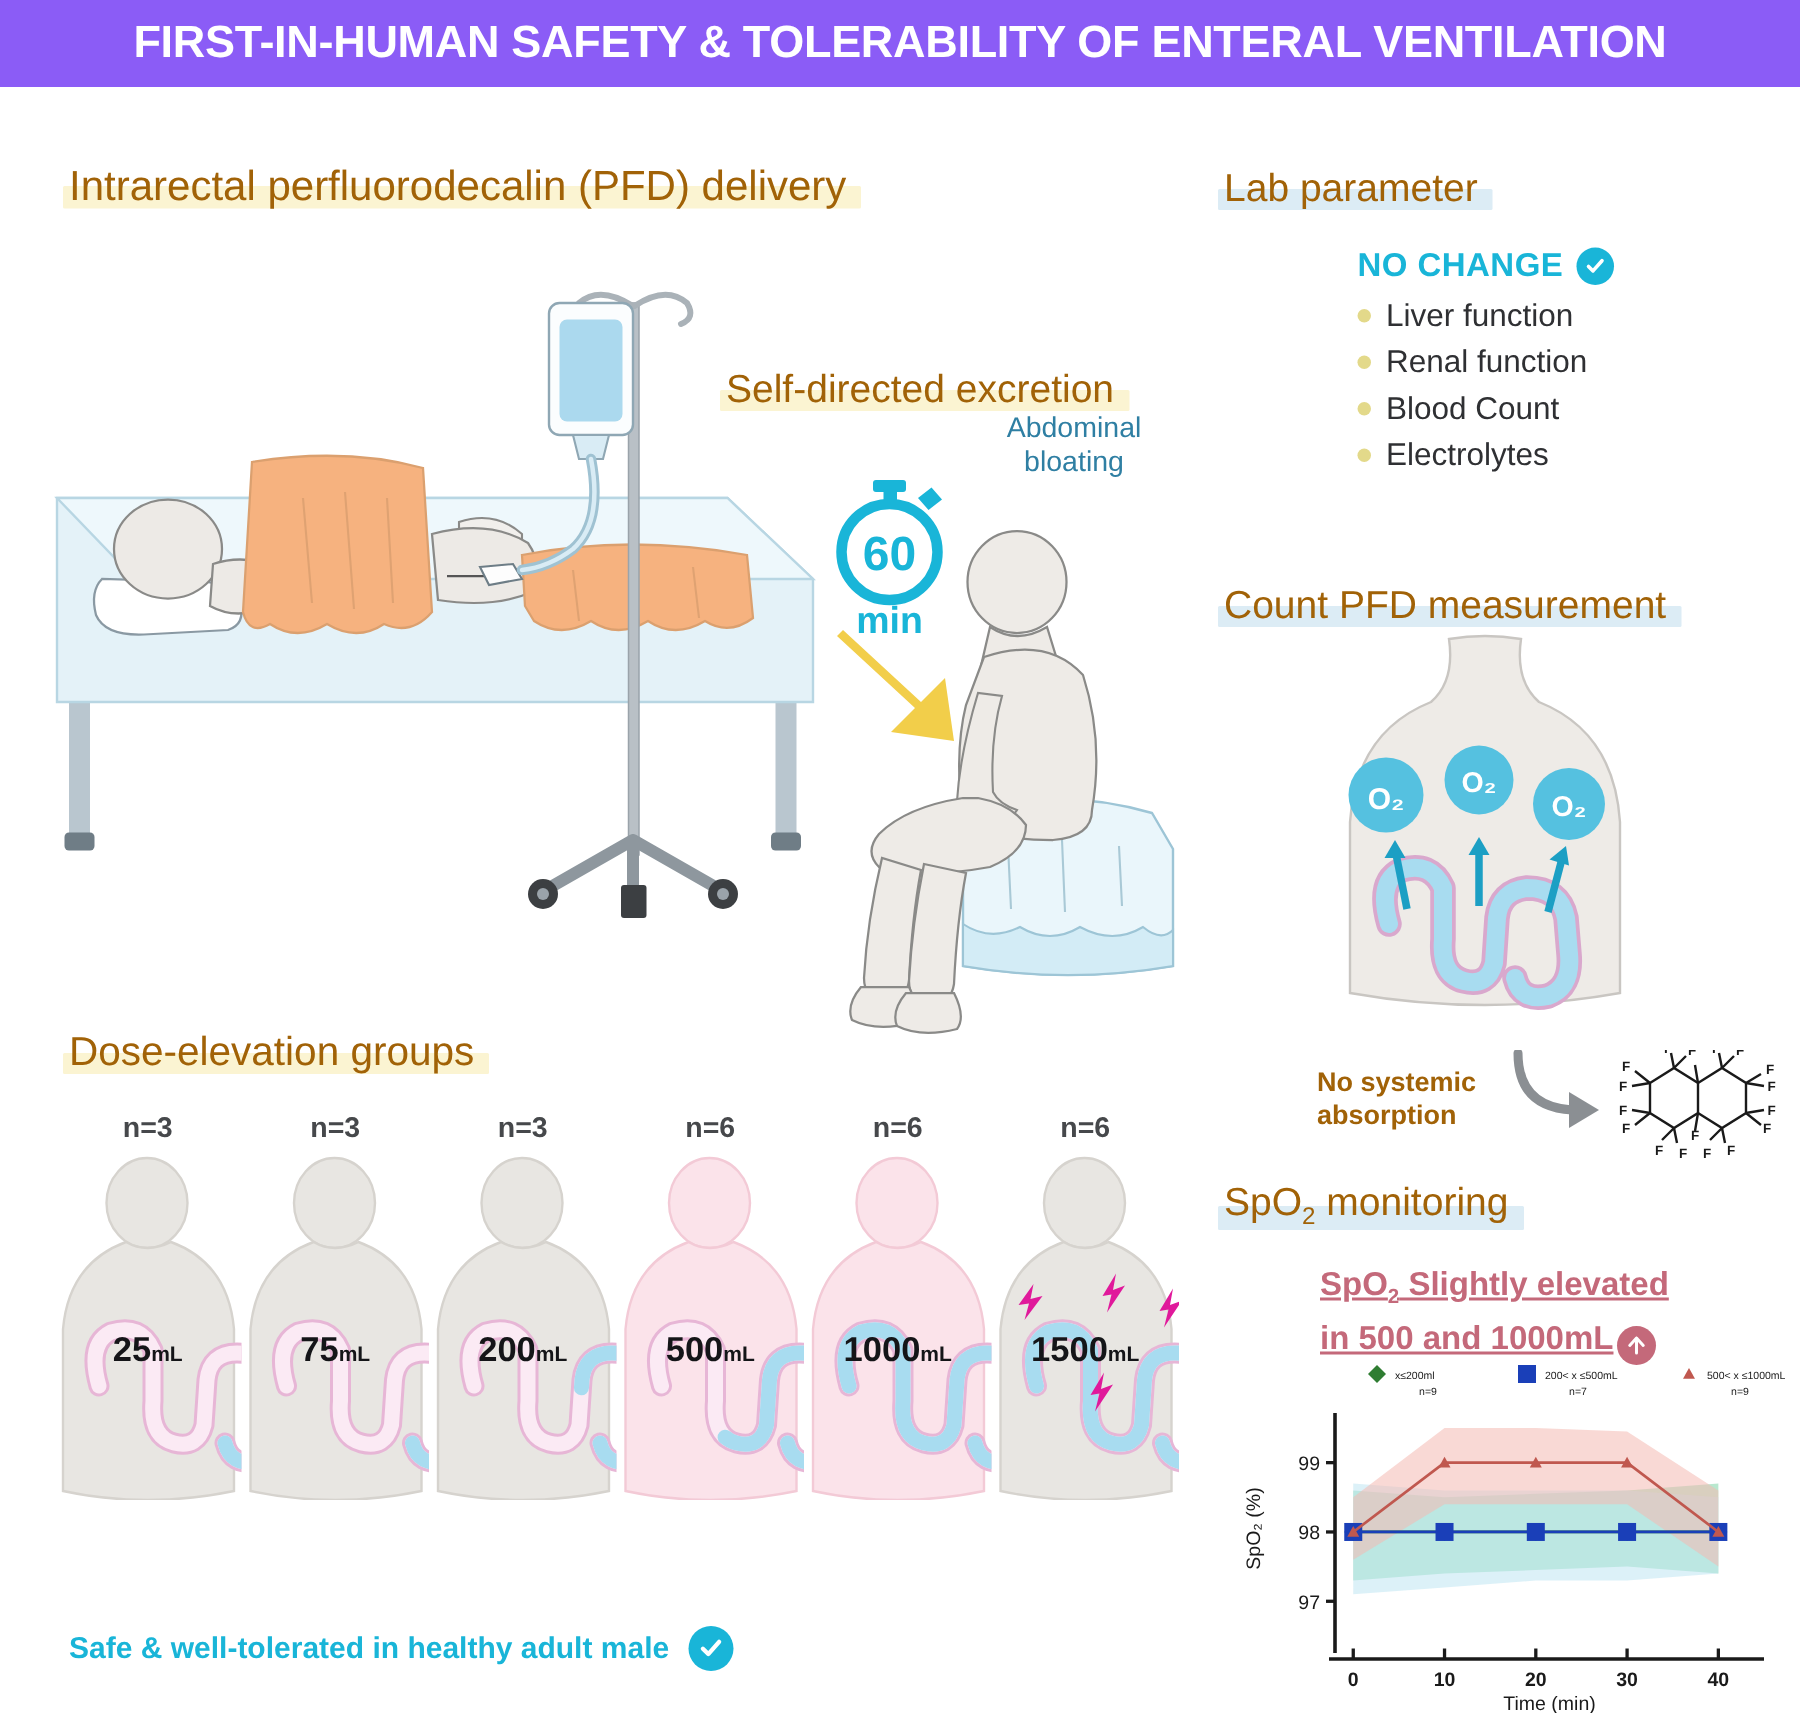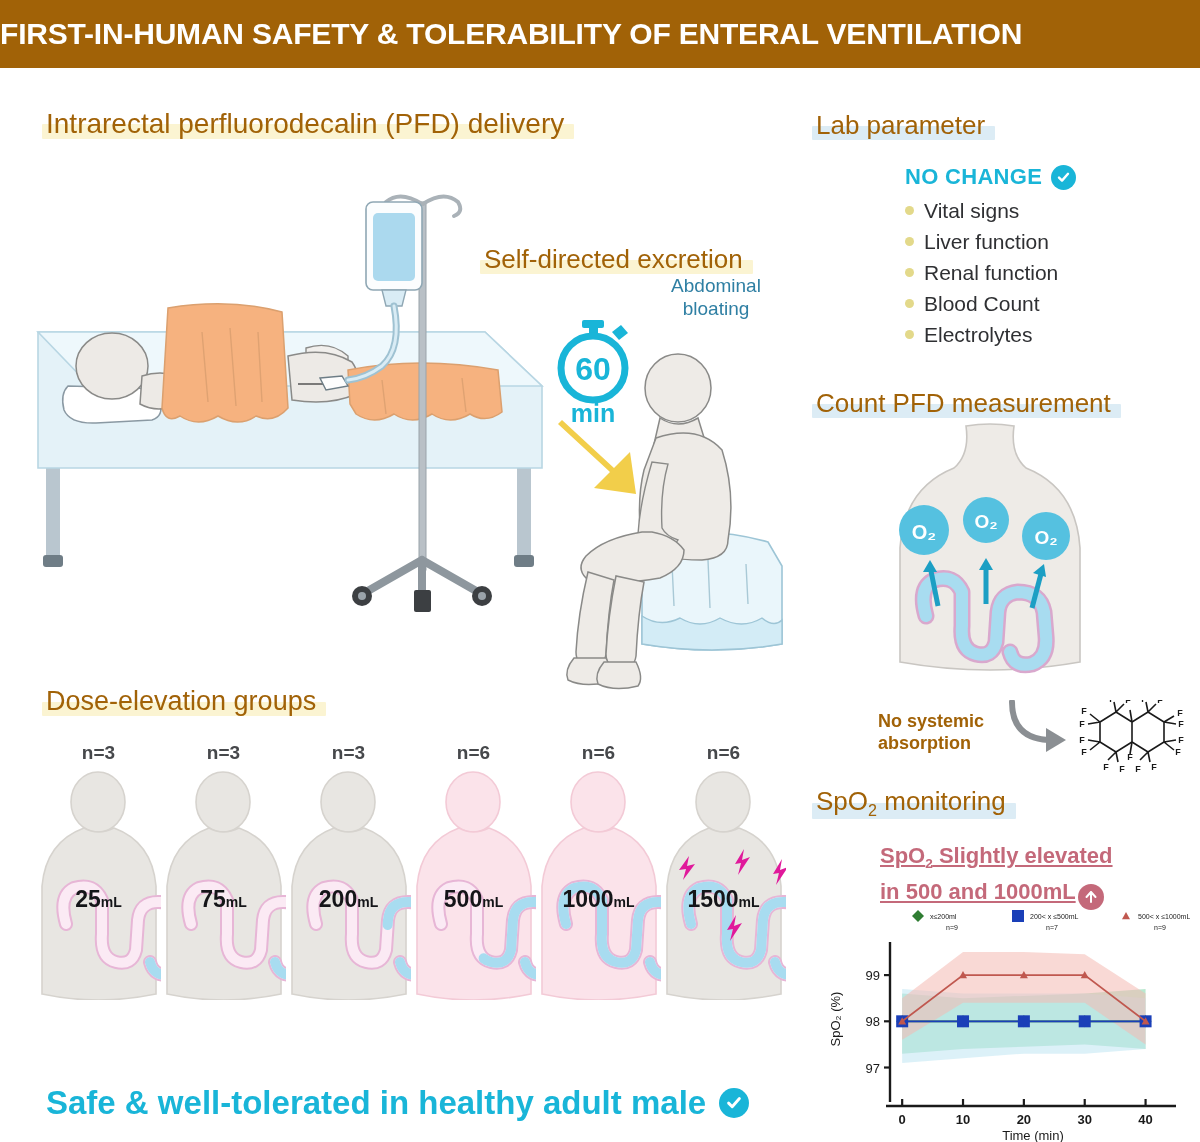--- a/index.html
+++ b/index.html
@@ -1,22 +1,22 @@
 <!DOCTYPE html>
 <html><head>
 <meta charset="utf-8">
 <style>
   * { box-sizing: border-box; margin: 0; padding: 0; }
   html, body { width: 1200px; height: 1142px; background: #ffffff; }
   body { font-family: "Liberation Sans", sans-serif; position: relative; overflow: hidden; }
 
   
   .banner {
-    position: absolute; left: 0; top: 0; width: 1200px; height: 68px;
-    background: #a16207; display: flex; align-items: center; justify-content: flex-start;
+    position: absolute; left: 0; top: 0; width: 1200px; height: 58px;
+    background: #8b5cf6; display: flex; align-items: center; justify-content: center;
   }
   .banner-text {
     color: #ffffff; font-size: 30px; font-weight: bold; letter-spacing: -0.2px;
     white-space: nowrap;
   }
 
   
   .heading { position: absolute; font-weight: normal; color: #a16207; white-space: nowrap; }
   .heading .hl {
     position: relative; display: inline-block; z-index: 1; padding: 0 4px;
@@ -73,21 +73,21 @@
   }
   .dose-amount .u { font-size: 14px; font-weight: bold; }
   .bloat-note {
     position: absolute; left: 636px; top: 274px; width: 160px; text-align: center;
     font-size: 19px; color: #2f7fa3; line-height: 23px; font-weight: normal;
   }
 
   
   .tagline {
     position: absolute; left: 46px; top: 1084px;
-    font-size: 33px; font-weight: bold; color: #19b5d8;
+    font-size: 20px; font-weight: bold; color: #19b5d8;
     display: flex; align-items: center; gap: 13px; white-space: nowrap;
   }
   .tagline .check-badge { width: 30px; height: 30px; }
 
   
   .spo2-callout {
     position: absolute; left: 880px; top: 842px; width: 300px;
     font-size: 22px; font-weight: bold; color: #c4697a; line-height: 28px; text-decoration: underline;
   }
   .arrow-badge {
@@ -207,24 +207,20 @@
 <div class="lab-block">
   <div class="lab-nochange">
     <span>NO CHANGE</span>
     <span class="check-badge">
       <svg width="15" height="15" viewBox="0 0 15 15">
           <path d="M3 7.6 L6 10.6 L12 3.8" stroke="#ffffff" stroke-width="2.4" fill="none" stroke-linecap="round" stroke-linejoin="round"></path>
         </svg>
     </span>
   </div>
   <ul class="lab-list" id="lab-list">
-      <li>
-        <span class="lab-dot"></span>
-        <span>Vital signs</span>
-      </li>
       <li>
         <span class="lab-dot"></span>
         <span>Liver function</span>
       </li>
       <li>
         <span class="lab-dot"></span>
         <span>Renal function</span>
       </li>
       <li>
         <span class="lab-dot"></span>

